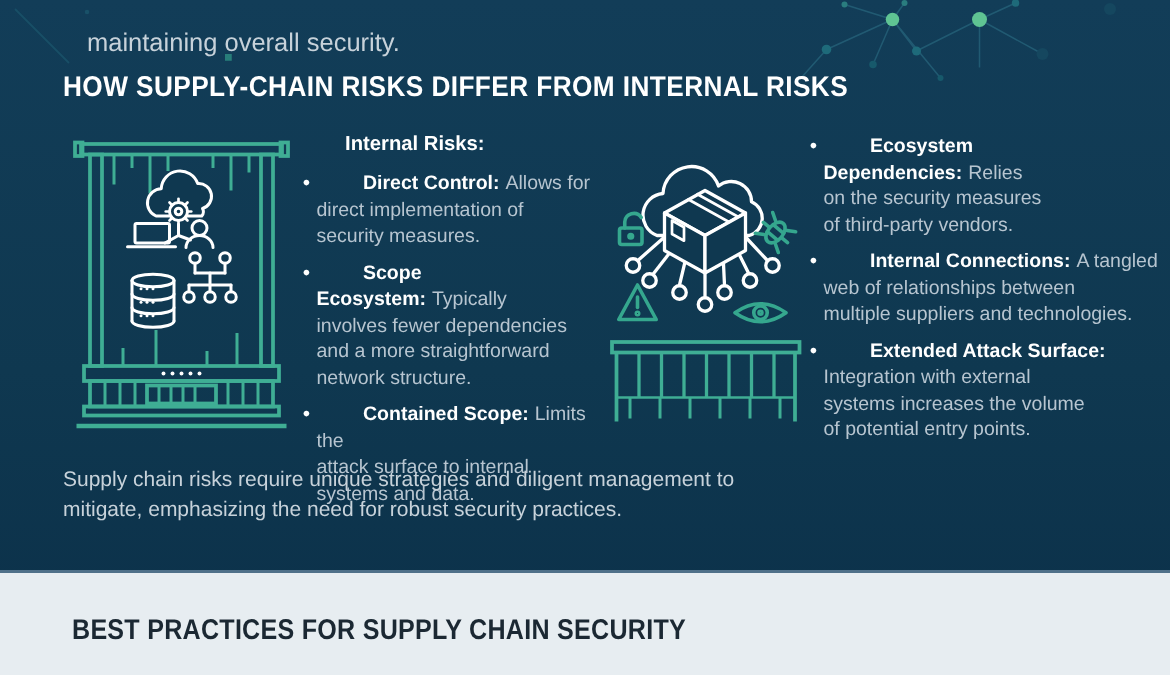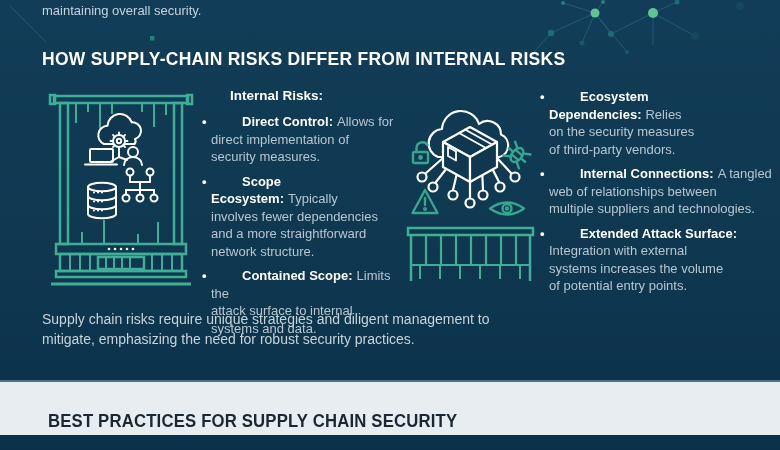--- a/index.html
+++ b/index.html
@@ -1,37 +1,37 @@
 <!DOCTYPE html>
 <html><head>
 <meta charset="utf-8">
 <style>
   html,body{margin:0;padding:0;background:#0a2e42;}
   .stage{position:relative;width:780px;height:450px;overflow:hidden;
     font-family:"Liberation Sans",sans-serif;
     background:linear-gradient(180deg,#123d58 0%,#0f3850 55%,#0b3049 100%);}
   .decor{position:absolute;pointer-events:none;}
-  .intro{position:absolute;left:42px;top:3px;margin:0;font-size:13px;color:#c7d2da;}
+  .intro{position:absolute;left:42px;top:3px;margin:16px;font-size:17px;color:#c7d2da;}
   .section-heading{position:absolute;left:42px;top:48px;margin:0;font-size:19px;font-weight:700;
     color:#ffffff;letter-spacing:.3px;white-space:nowrap;transform:scaleX(.92);transform-origin:left center;}
   .illus{position:absolute;}
   .illus-left{left:46px;top:92px;}
   .illus-right{left:398px;top:95px;}
   .col{position:absolute;top:88px;}
   .col-internal{left:202px;width:192px;}
   .col-supply{left:540px;width:234px;}
   .col h3{margin:0 0 10px 0;font-size:13.5px;font-weight:700;color:#ffffff;padding-left:28px;}
   .col ul{list-style:none;margin:0;padding:0;}
   .col li{position:relative;padding-left:9px;font-size:13px;line-height:17.5px;color:#b7c5d0;margin-bottom:7px;}
   .col li::before{content:"•";position:absolute;left:0;top:0;color:#ffffff;font-weight:700;}
   .col li b{color:#ffffff;margin-right:4px;padding-left:31px;}
   .col li span{white-space:pre-line;}
   .summary{position:absolute;left:42px;top:310px;width:520px;margin:0;font-size:14px;line-height:19.5px;
     color:#c7d2da;white-space:pre-line;}
-  .light-section{position:absolute;left:0;top:380px;width:780px;height:55px;background:#e7edf1;
+  .light-section{position:absolute;left:0;top:380px;width:780px;height:70px;background:#e7edf1;
     border-top:2px solid #4f7089;box-sizing:border-box;}
   .bp-heading{position:absolute;left:48px;top:28px;margin:0;font-size:19px;font-weight:700;color:#1b2833;
     white-space:nowrap;transform:scaleX(.88);transform-origin:left center;letter-spacing:.2px;}
   svg{display:block;}
 </style>
 </head>
 <body>
 
 <div class="stage">
 

